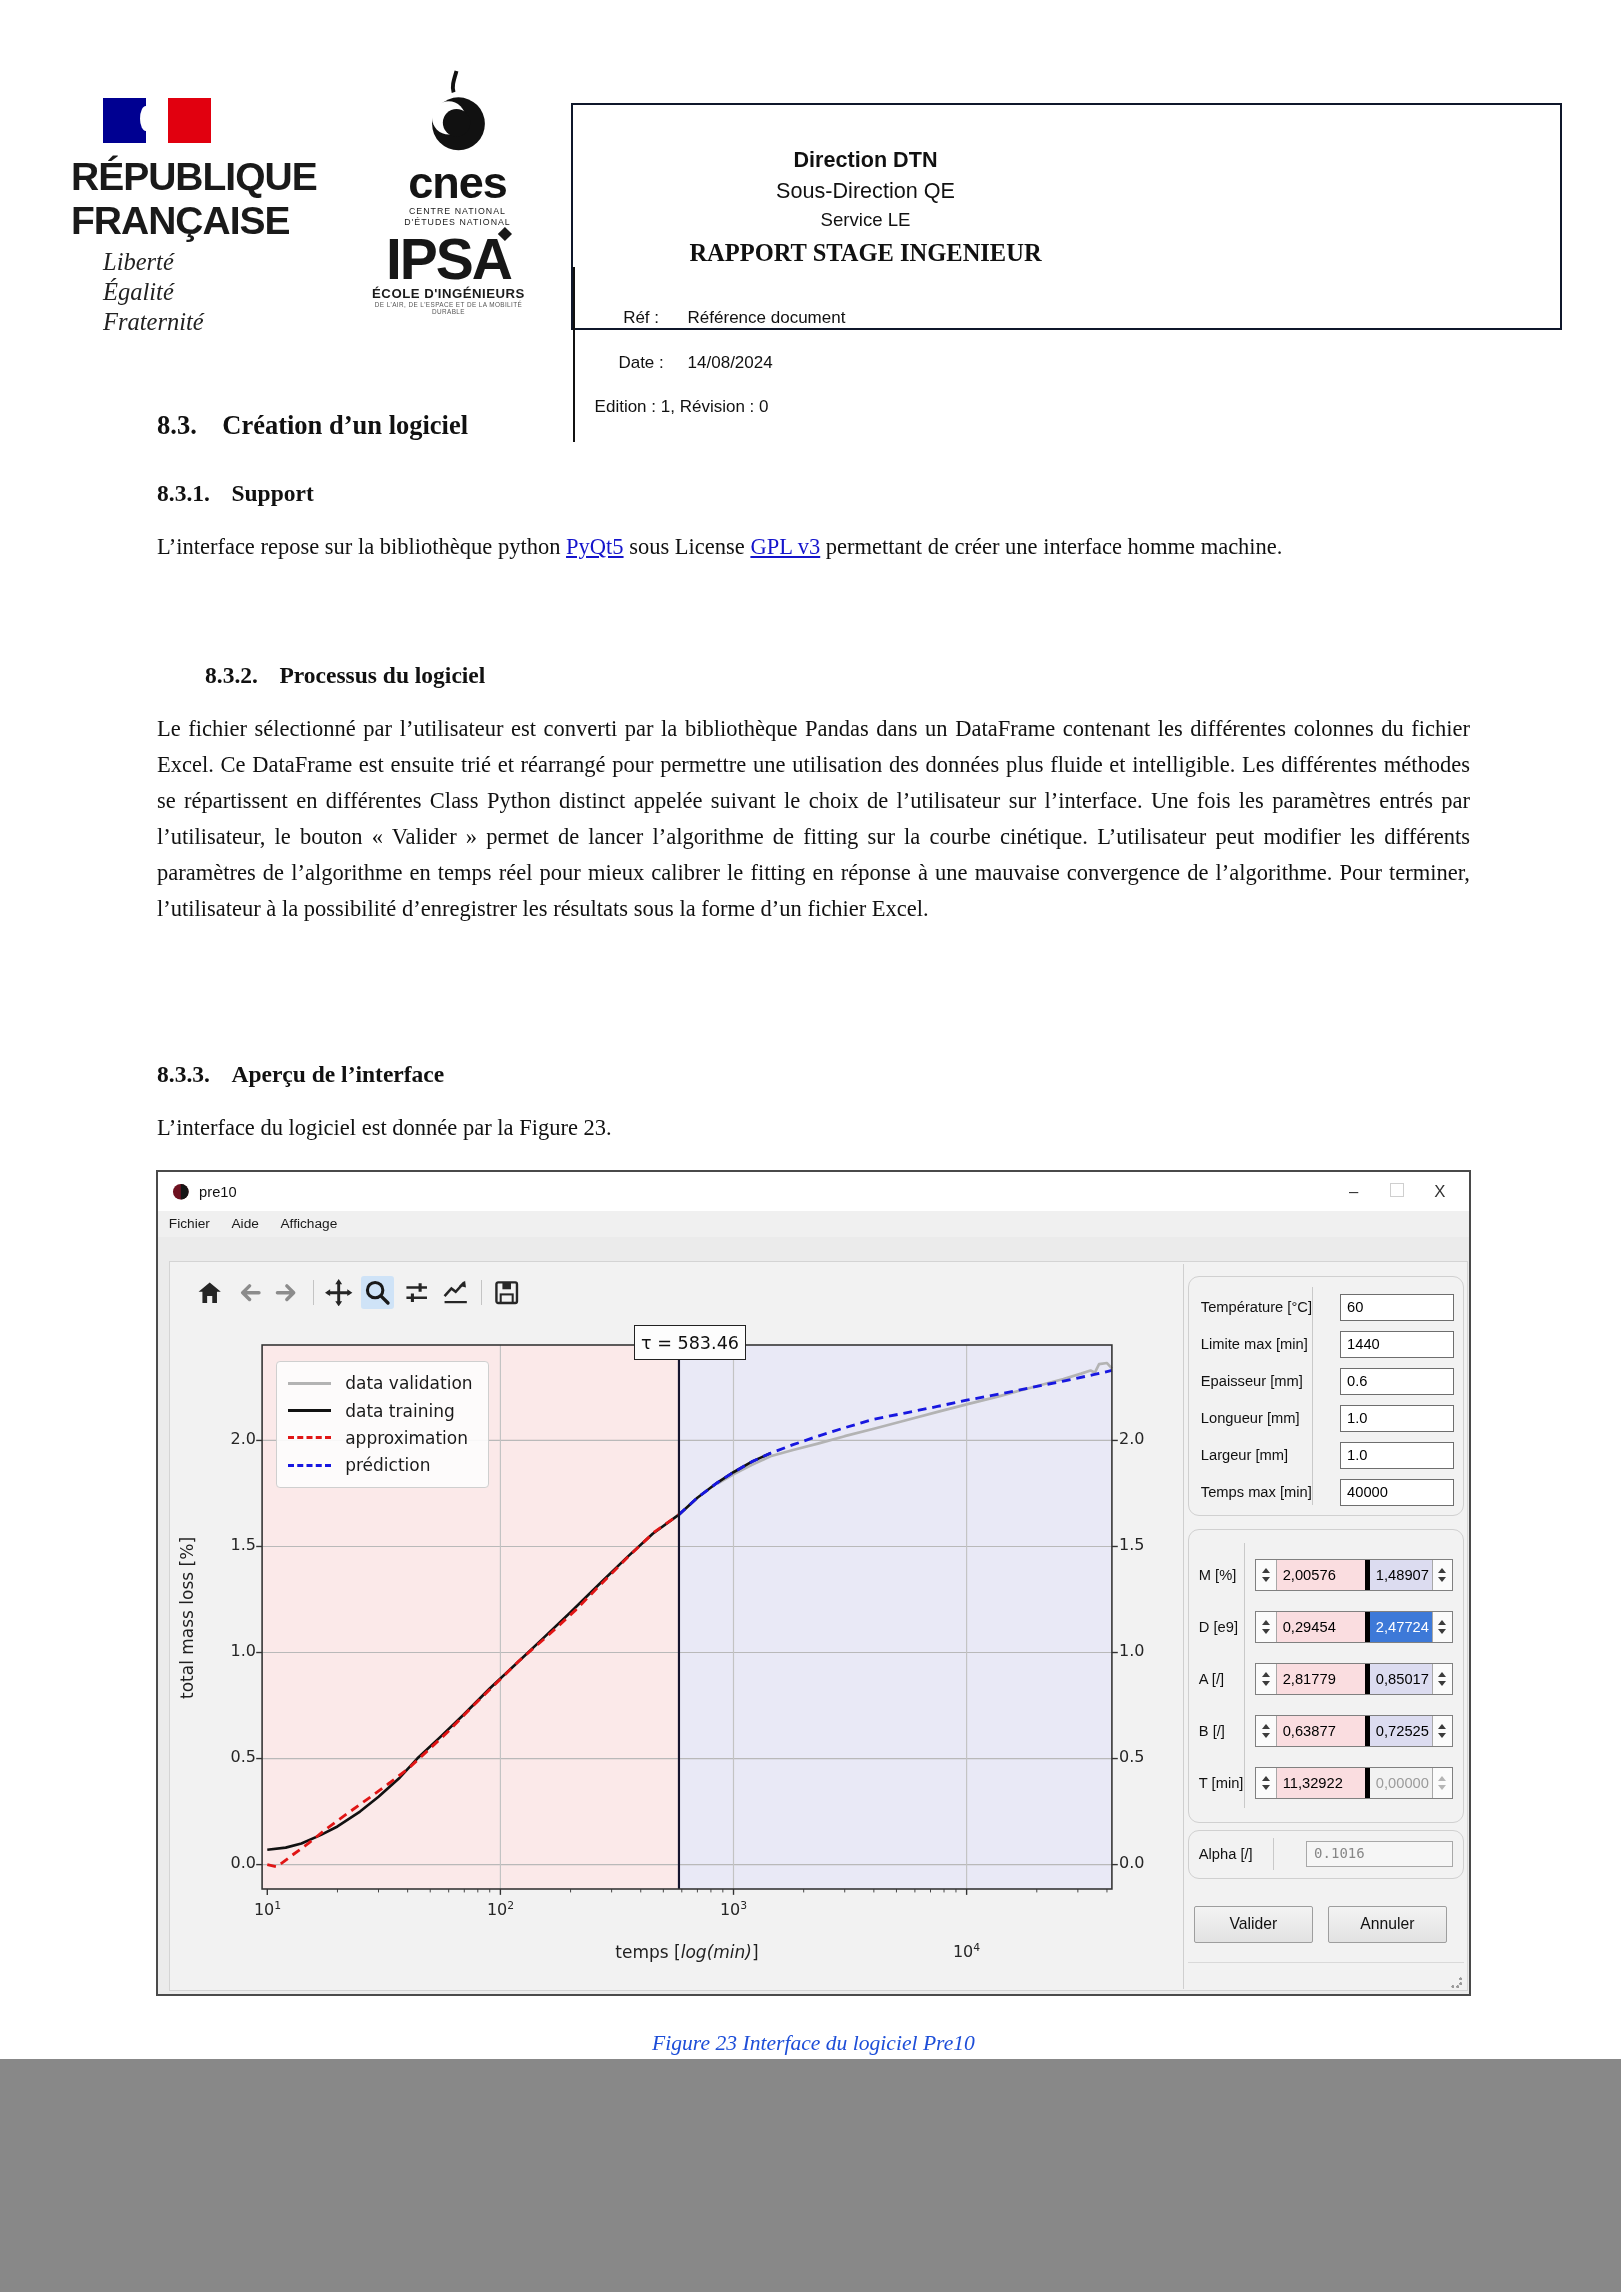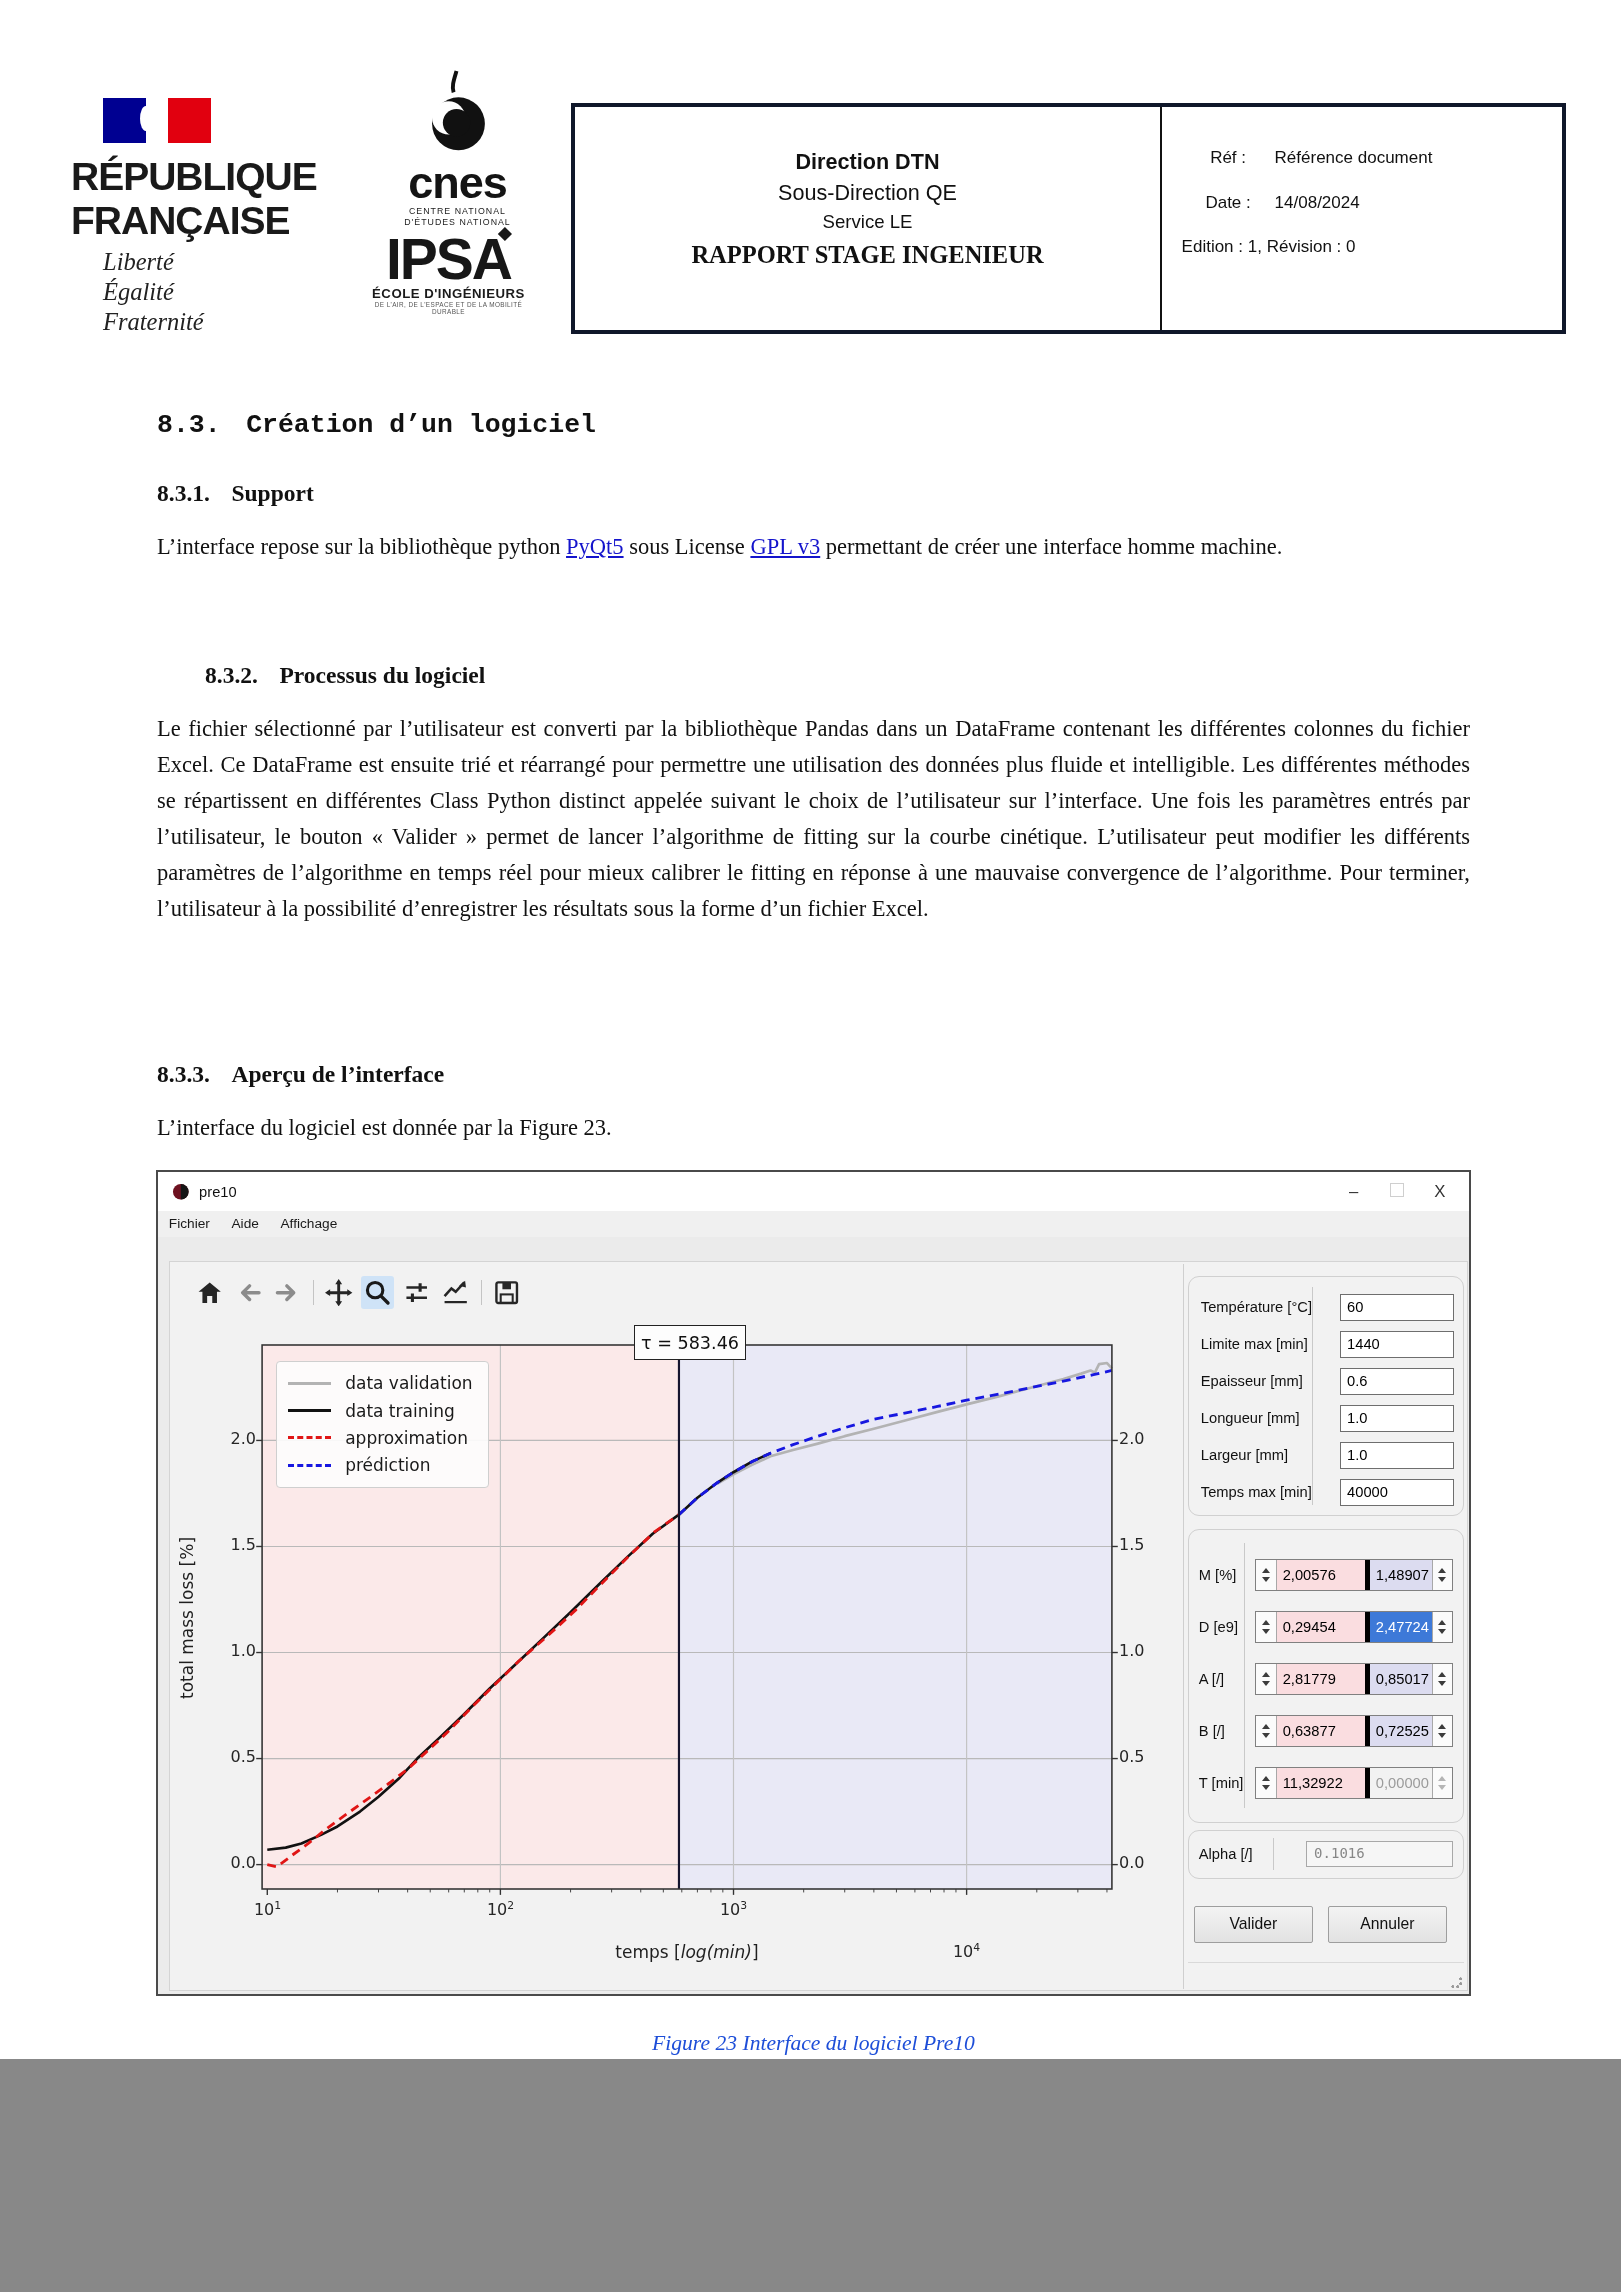--- a/index.html
+++ b/index.html
@@ -22,31 +22,31 @@
   .cnes-sub{font-family:"Liberation Sans",sans-serif;font-size:8.8px;letter-spacing:1px;
         color:#222;line-height:10.8px;}
   .ipsa-text{font-family:"Liberation Sans",sans-serif;font-weight:bold;font-size:57px;
         letter-spacing:-2px;color:#171717;line-height:53px;}
   .ipsa-sub{font-family:"Liberation Sans",sans-serif;font-weight:bold;font-size:13.2px;
         letter-spacing:0.5px;color:#1b1b1b;}
   .ipsa-tag{font-family:"Liberation Sans",sans-serif;font-size:6.4px;color:#555;letter-spacing:0.4px;}
   .ipsa-star{width:9.8px;height:9.8px;background:#171717;transform:rotate(45deg);}
 
   
-  .htable{border:4px solid #0f172a;display:flex;font-family:"Liberation Sans",sans-serif;}
+  .htable{border:2px solid #0f172a;display:flex;font-family:"Liberation Sans",sans-serif;flex-direction:column;}
   .hcell-mid{width:585px;text-align:center;padding-top:39px;box-sizing:border-box;}
   .hcell-right{flex:1;border-left:2px solid #111;padding:41px 0 0 19.6px;box-sizing:border-box;}
   .ht-b{font-weight:bold;font-size:21.6px;line-height:31px;}
   .ht-n{font-size:21.6px;line-height:31px;}
   .ht-s{font-size:18.6px;line-height:27.4px;}
   .ht-rapport{font-family:"Liberation Serif",serif;font-weight:bold;font-size:24.5px;margin-top:5.9px;}
   .hrow{display:flex;font-size:17px;margin-bottom:24.5px;text-align:center;}
   .hrow .lbl{width:93px;}
   
-  .h2{font-weight:bold;font-size:26.5px;font-family:Liberation Mono, monospace;}
+  .h2{font-weight:bold;font-size:26.5px;}
   .h2 .num{margin-right:25.5px;}
   .h3{font-weight:bold;font-size:23.5px;}
   .h3 .num{margin-right:21.6px;}
   .para{font-size:22.5px;line-height:36px;text-align:justify;width:1313px;}
   a.doclink{color:#1414cc;text-decoration:underline;cursor:pointer;}
   .caption{font-style:italic;font-size:21.6px;color:#1d4ed8;text-align:center;width:1315px;}
 
   
   .appwin{width:1315px;height:826px;background:#ffffff;border:2px solid #4a4a4a;
           box-sizing:border-box;font-family:"Liberation Sans",sans-serif;}

